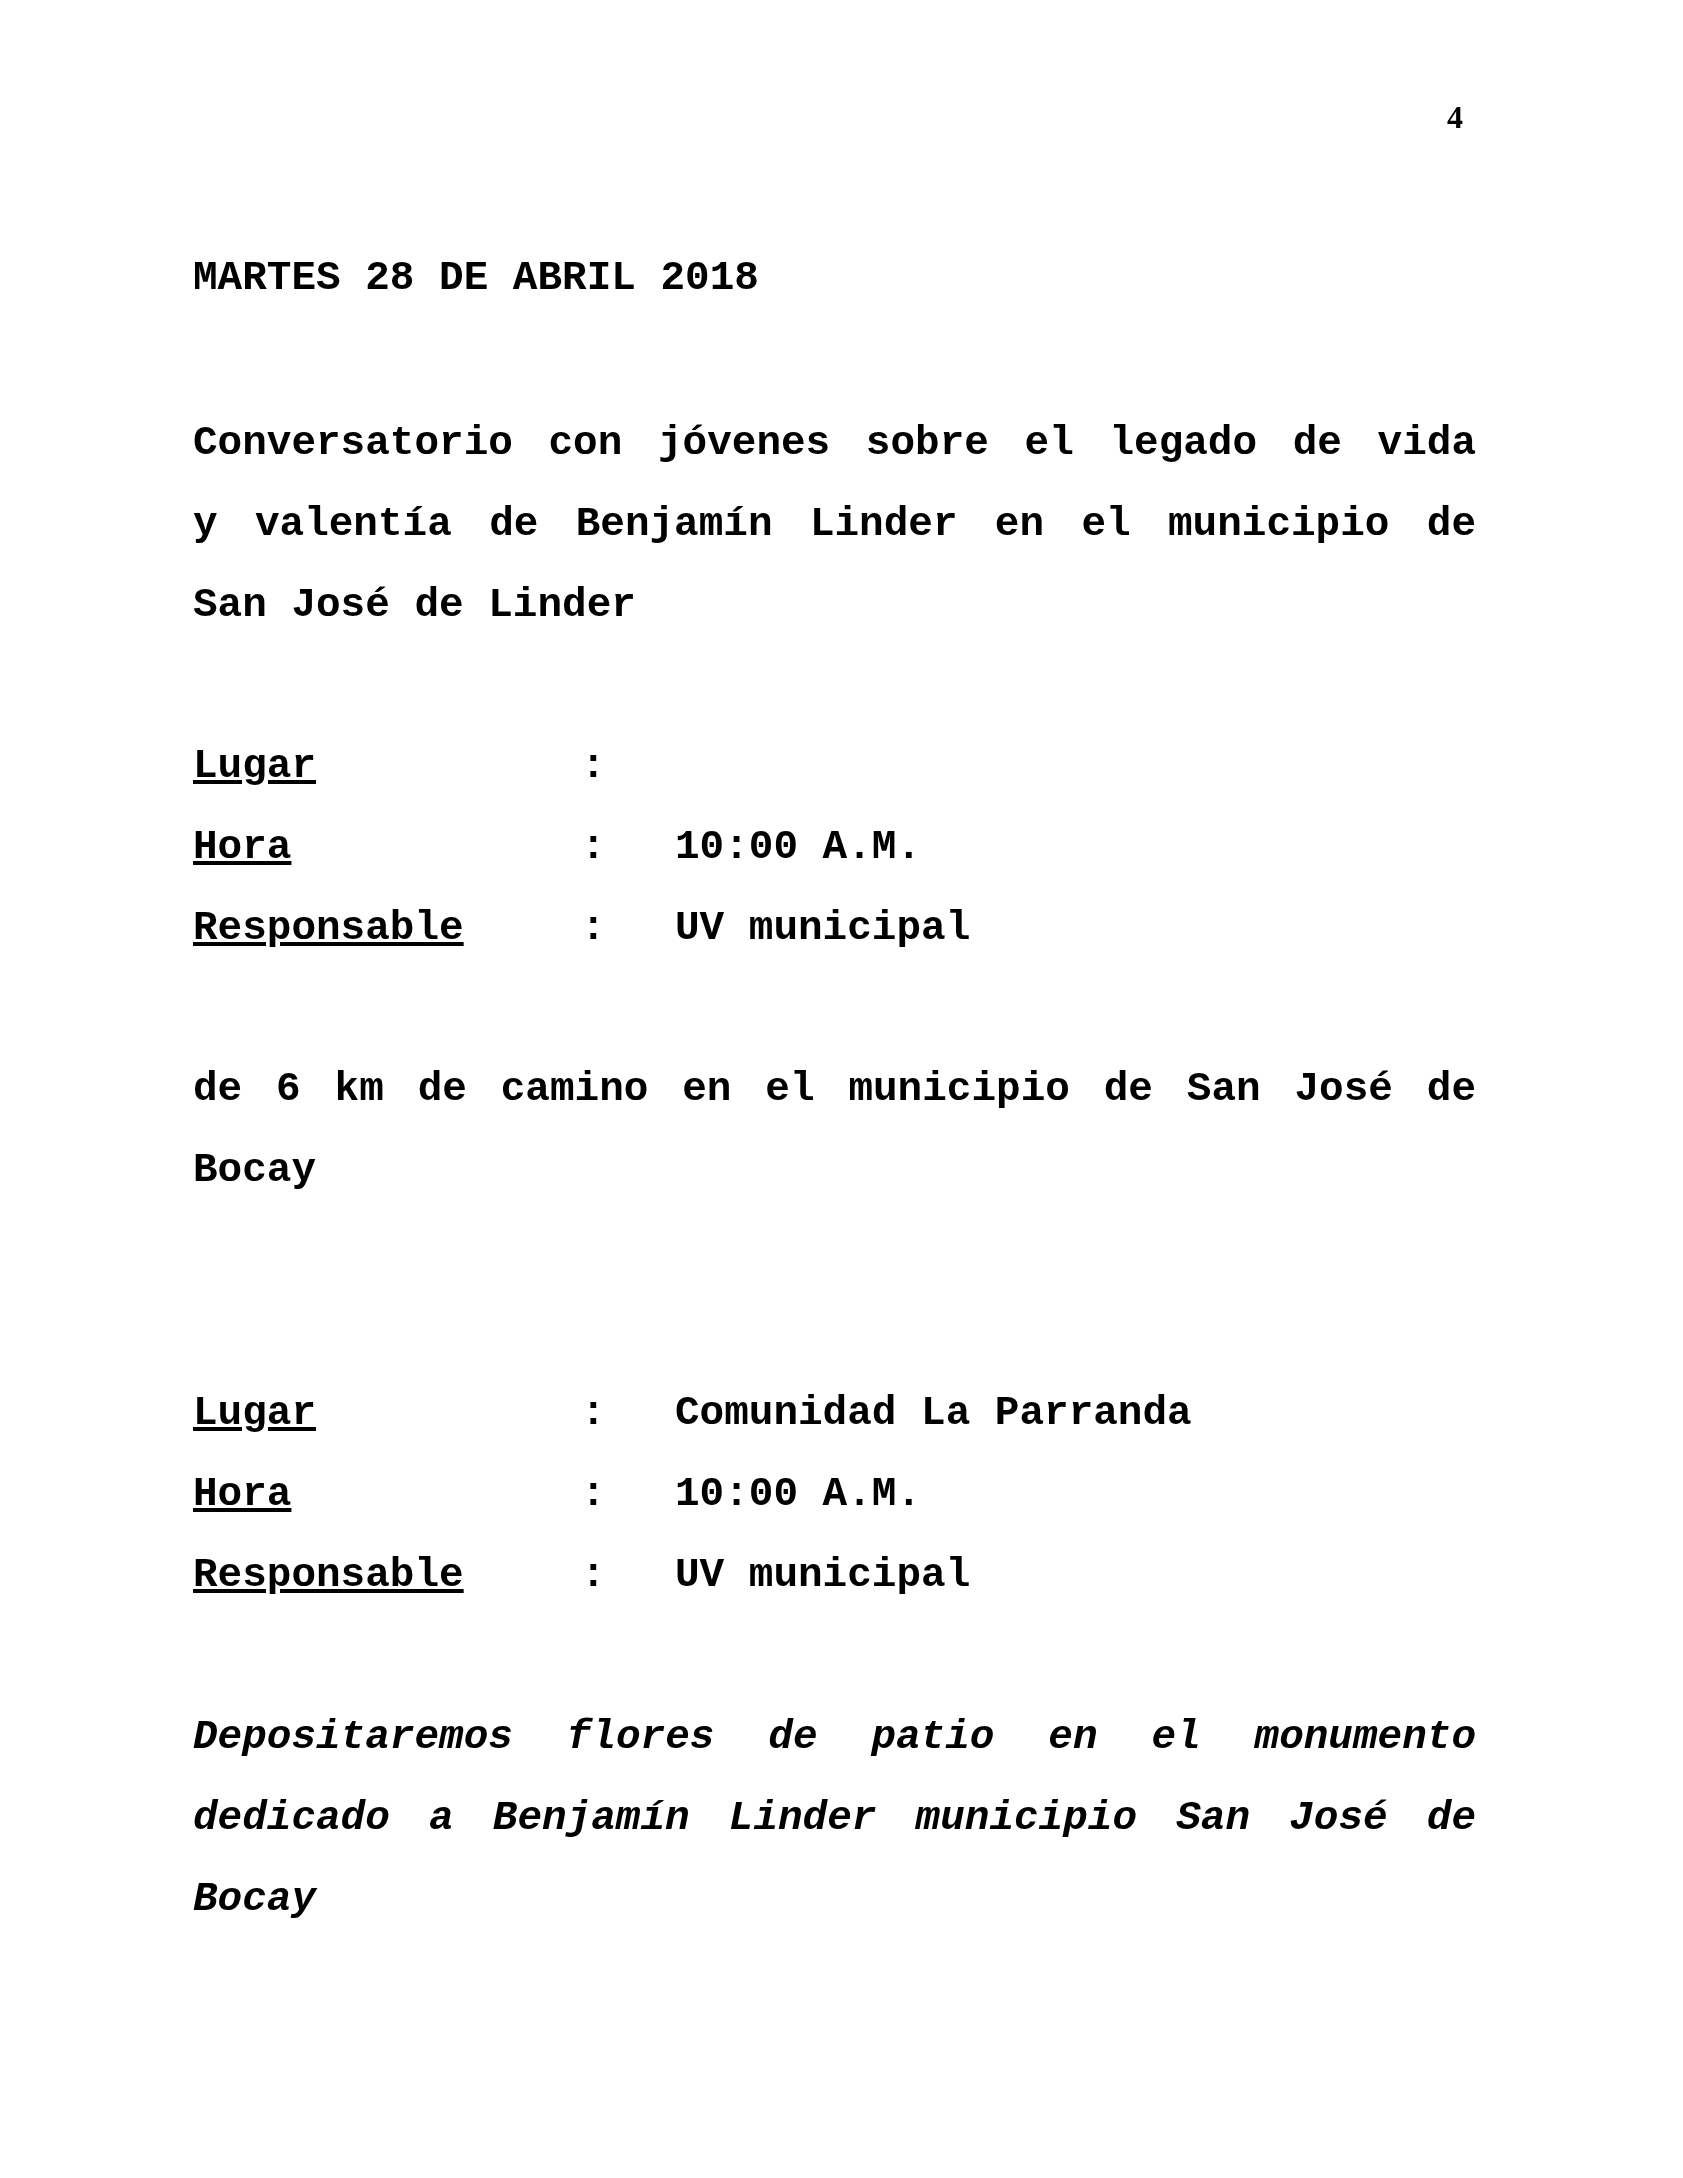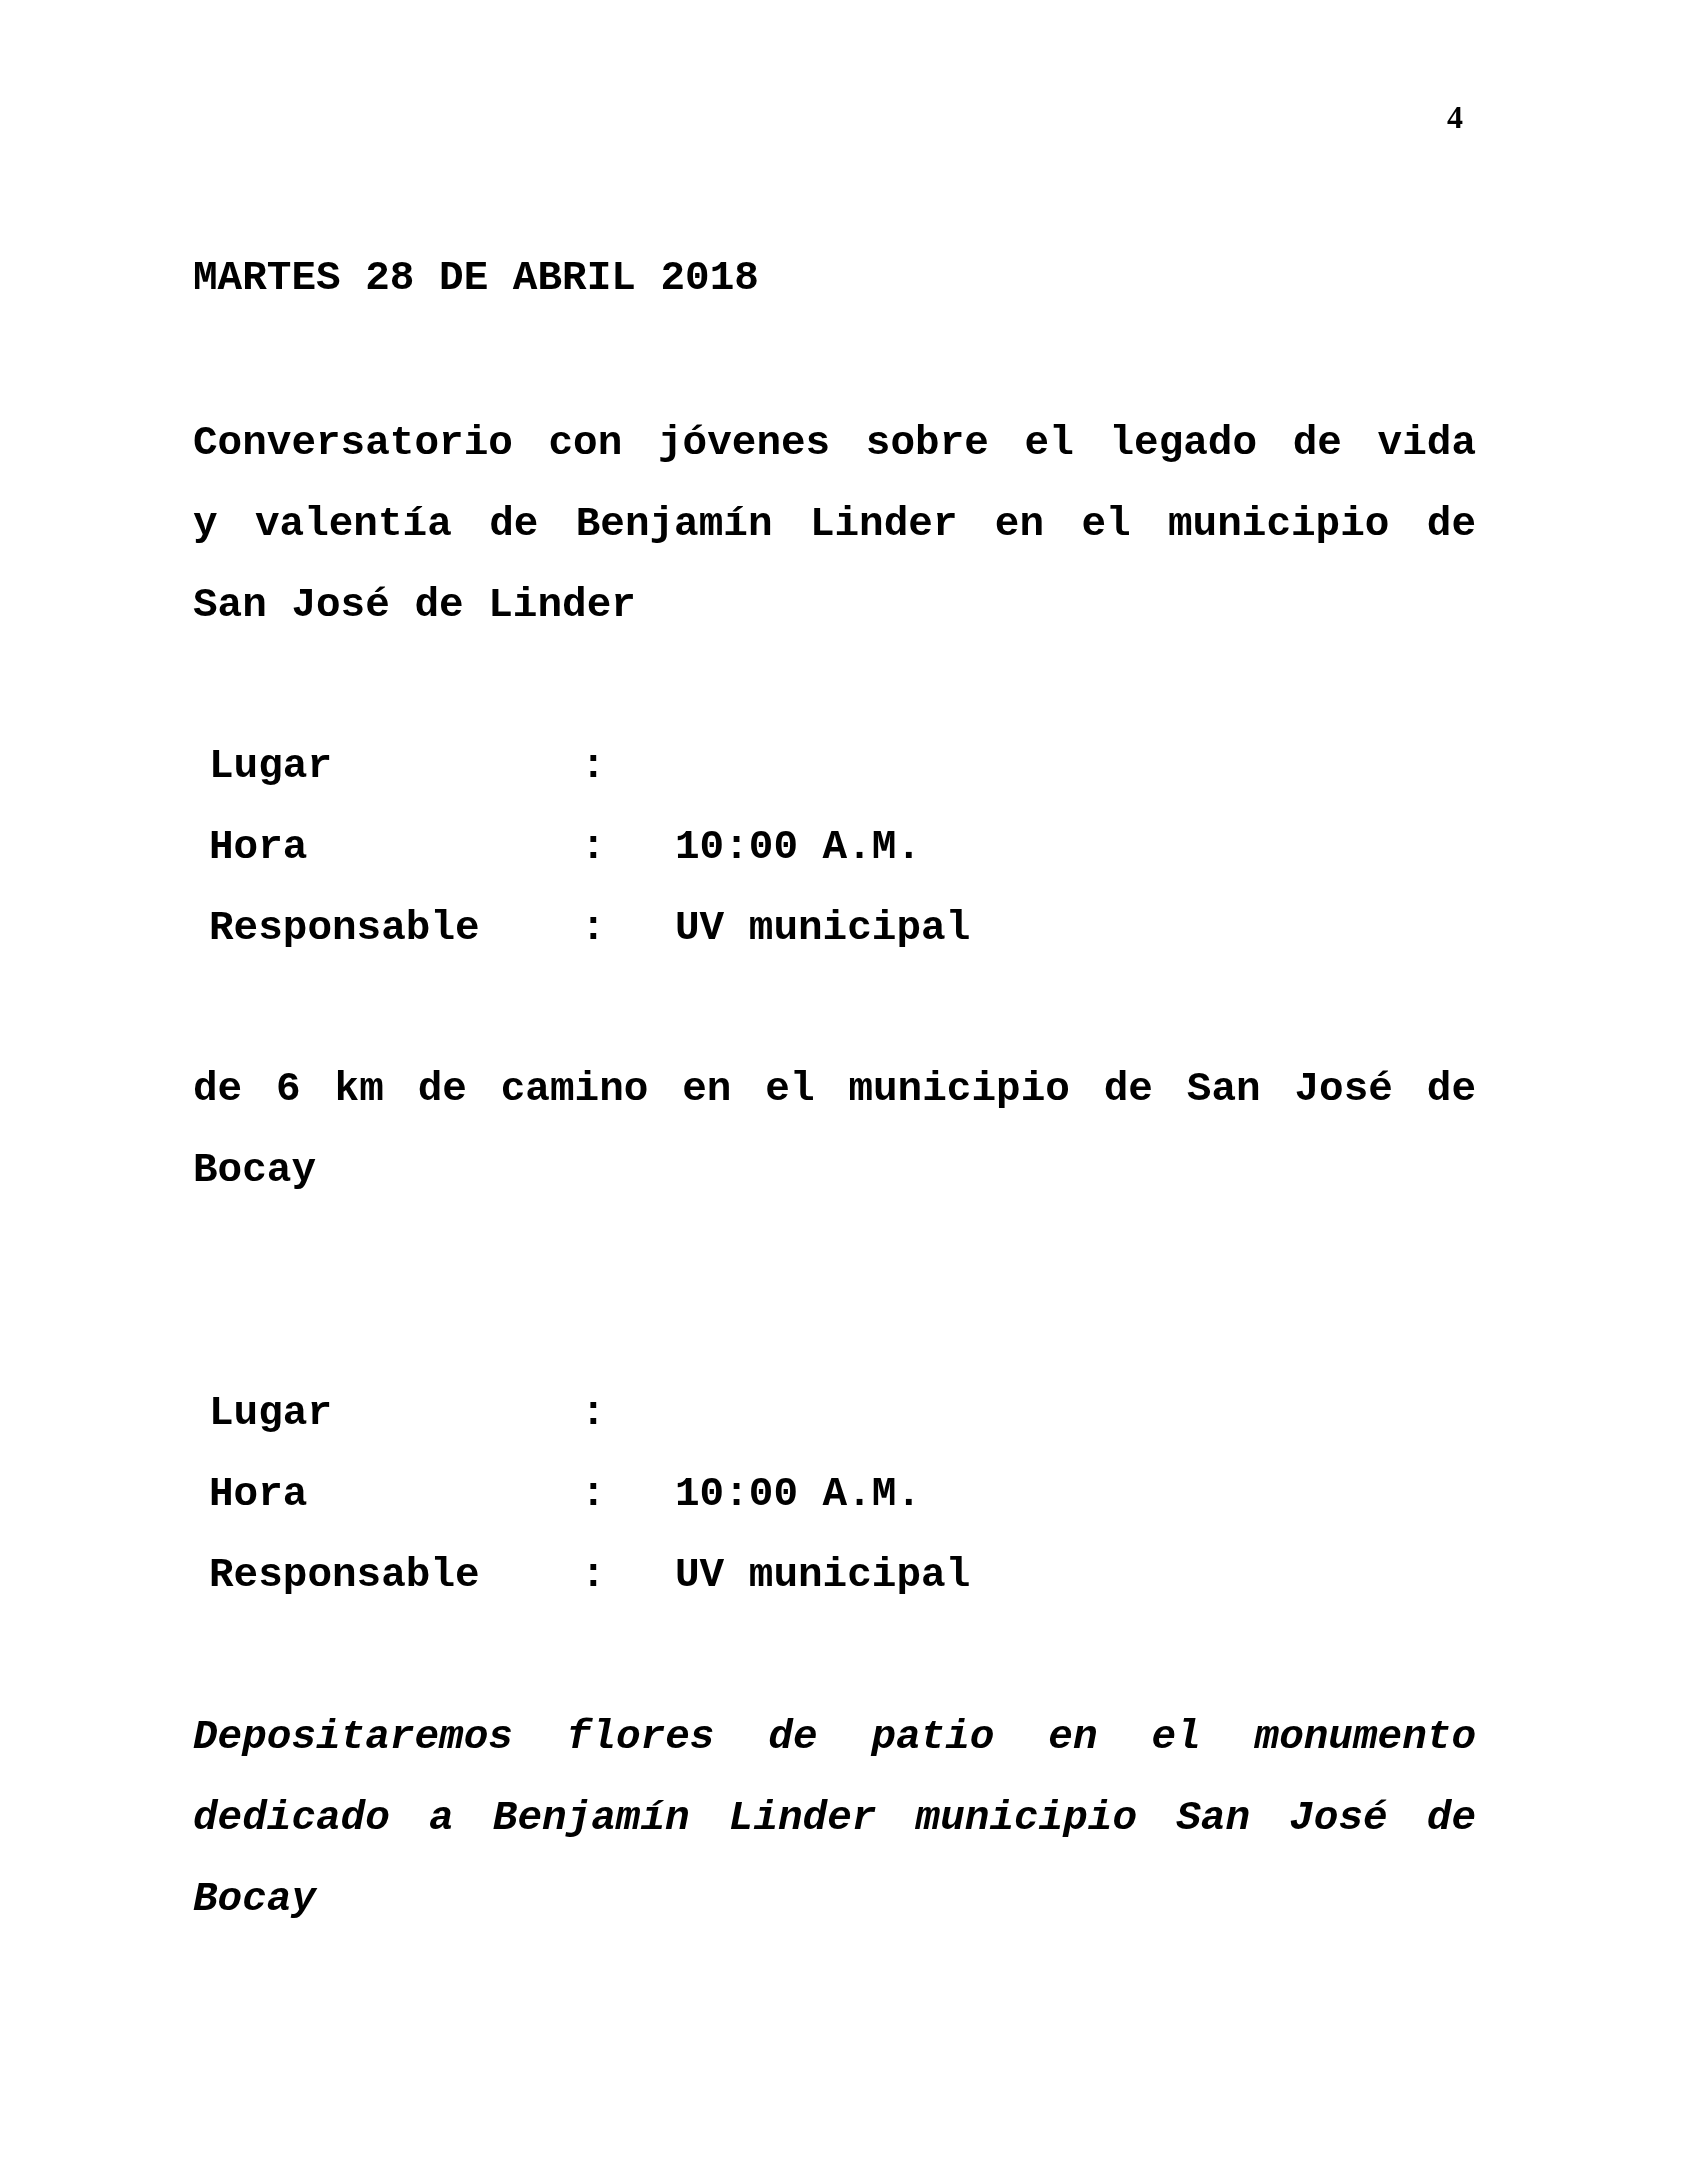--- a/index.html
+++ b/index.html
@@ -12,21 +12,21 @@
       position: absolute; left: 193px; top: 0; width: 1283px;
       font-family: "Liberation Mono", monospace; font-weight: bold;
       font-size: 41px; line-height: 81px;
     }
     .heading { position: absolute; left: 0; top: 238px; white-space: nowrap; }
     .para { position: absolute; left: 0; width: 1283px; text-align: justify; }
     .para .ln { display: block; height: 81px; text-align: justify; text-align-last: justify; white-space: nowrap; }
     .para .ln.last { text-align-last: left; }
     .details { position: absolute; left: 0; width: 1283px; }
     .row { position: relative; height: 81px; white-space: nowrap; }
-    .row .label { position: absolute; left: 16px; }
+    .row .label { position: absolute; left: 0; text-decoration: underline; }
     .row .colon { position: absolute; left: 388px; }
     .row .value { position: absolute; left: 482px; }
   </style>
 </head>
 <body>
 
 <div class="page-num">4</div>
 
 <div class="content">
 
@@ -55,20 +55,21 @@
   </div>
 
   <div class="para" style="top:1049px;">
     <span class="ln">de 6 km de camino en el municipio de San José de</span>
     <span class="ln last">Bocay</span>
   </div>
   <div class="details" style="top:1373px;">
     <div class="row">
       <span class="label">Lugar</span>
       <span class="colon">:</span>
+      <span class="value">Comunidad La Parranda</span>
     </div>
     <div class="row">
       <span class="label">Hora</span>
       <span class="colon">:</span>
       <span class="value">10:00 A.M.</span>
     </div>
     <div class="row">
       <span class="label">Responsable</span>
       <span class="colon">:</span>
       <span class="value">UV municipal</span>

